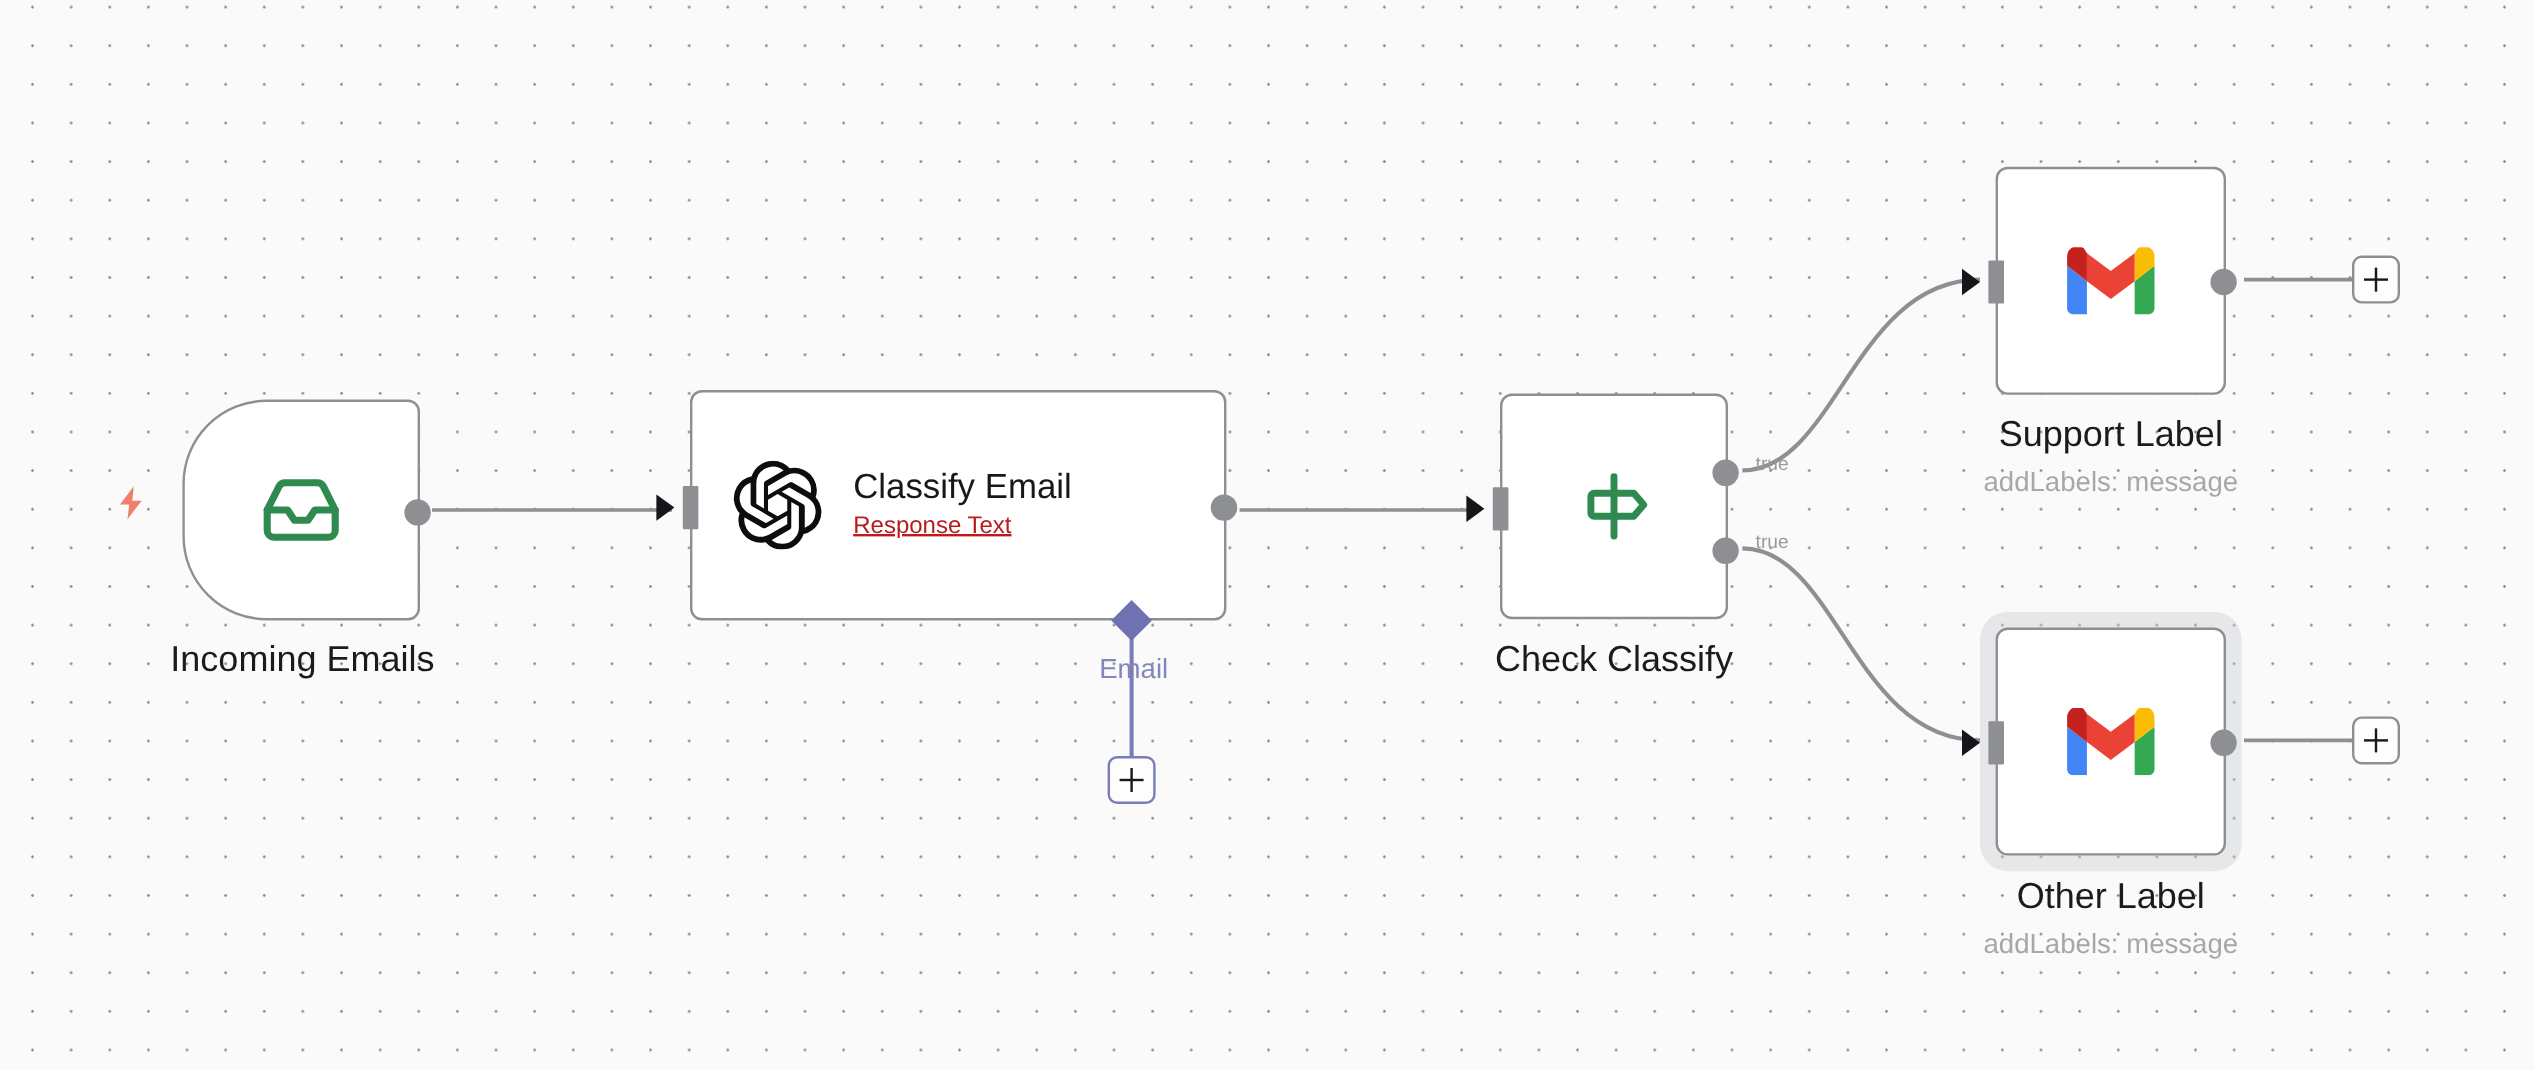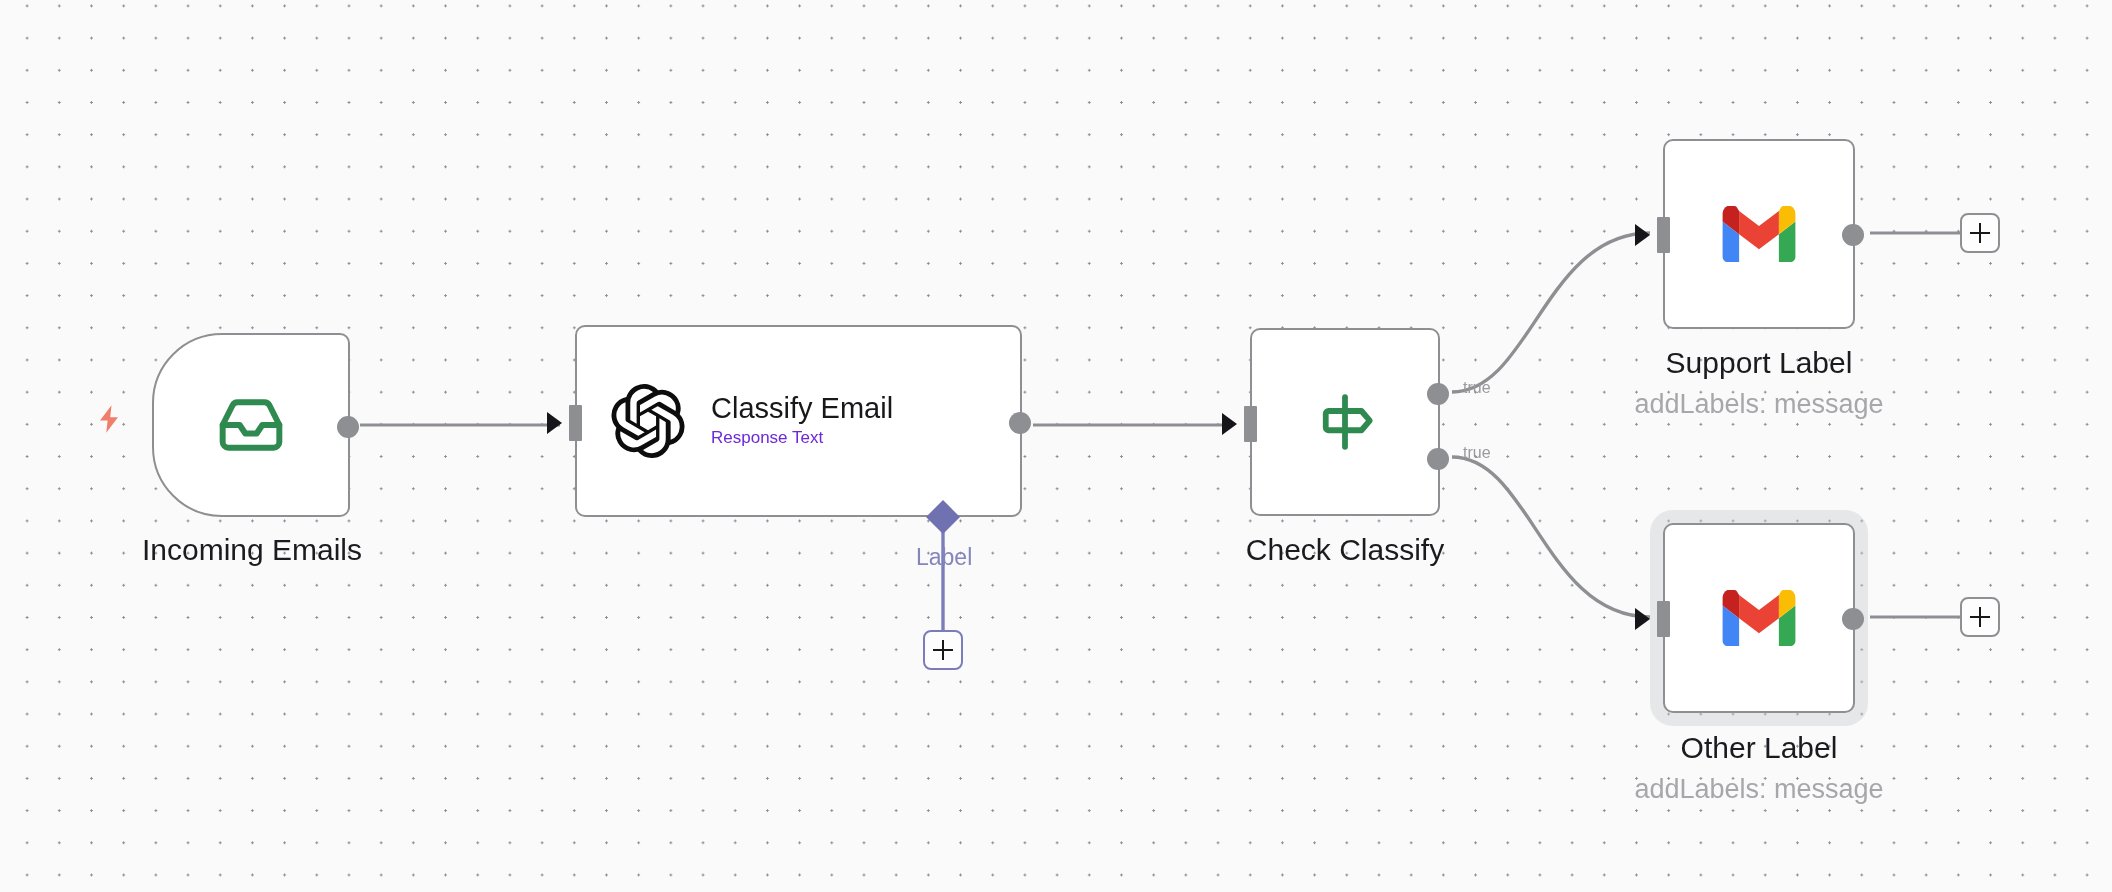--- a/index.html
+++ b/index.html
@@ -75,24 +75,25 @@
   }
 
   .node-title-inner {
     font-size: 29px;
     color: #18181b;
     line-height: 1.18;
     white-space: nowrap;
   }
 
   .node-sub-inner {
-    font-size: 17px;
-    color: #6d28d9;
+    font-size: 20px;
+    color: #b91c1c;
     line-height: 1.5;
     white-space: nowrap;
+    text-decoration: underline;
   }
 
   
   .port-out {
     position: absolute;
     width: 22px;
     height: 22px;
     border-radius: 50%;
     background: #8d8f92;
   }
@@ -125,21 +126,21 @@
     position: absolute;
     text-align: center;
     white-space: nowrap;
   }
   .caption-title {
     font-size: 30px;
     color: #1b1b1f;
     line-height: 1.2;
   }
   .caption-sub {
-    font-size: 27px;
+    font-size: 23px;
     color: #a7a7ab;
     line-height: 1.45;
     margin-top: 4px;
   }
 
   
   .plus-btn {
     position: absolute;
     box-sizing: border-box;
     width: 40px;
@@ -238,21 +239,21 @@
     <span class="node-text">
       <span class="node-title-inner">Classify Email</span>
       <span class="node-sub-inner">Response Text</span>
     </span>
     <span class="port-in" style="left:-8px; top:78px;"></span>
     <span class="port-arrow" style="left:-30px; top:85px;"></span>
     <span class="port-out" style="right:-11px; top:85px;"></span>
   </div>
 
   <span class="diamond" style="left:931px; top:505px;"></span>
-  <span class="tools-label" style="left:916px; top:544px;">Label</span>
+  <span class="tools-label" style="left:916px; top:544px;">Email</span>
   <div class="plus-btn accent" style="left:923px; top:630px;">
     <span class="plus-glyph"></span>
   </div>
 
   <div class="node square" style="left:1250px; top:328px; width:190px; height:188px;">
     <span class="node-icon">
       <svg width="66" height="66" viewBox="0 0 24 24" fill="none" stroke="#2f8a4f" stroke-width="2.1" stroke-linecap="round" stroke-linejoin="round">
         <path d="M12 3v18"></path>
         <path d="M6 8h12l3 3.5L18 15H6a1 1 0 0 1-1-1V9a1 1 0 0 1 1-1z"></path>
       </svg>

